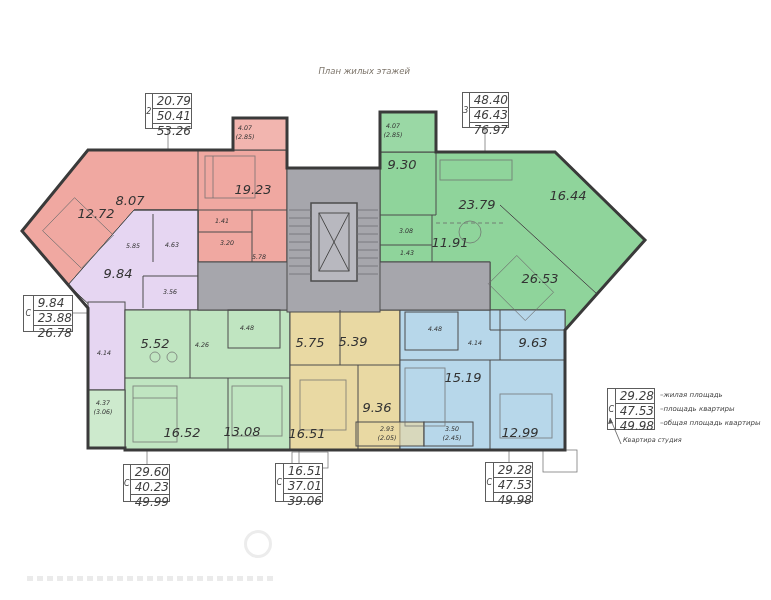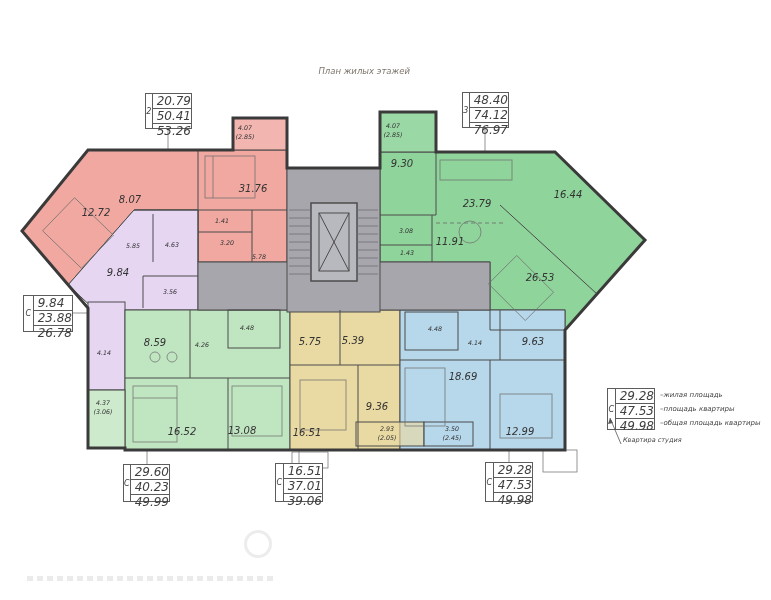--- a/index.html
+++ b/index.html
@@ -6,21 +6,21 @@
   #stage{position:relative;width:771px;height:600px;background:#ffffff;overflow:hidden;
          font-family:"DejaVu Sans",sans-serif;}
   svg.plan{position:absolute;left:0;top:0;}
   .region{stroke:#4c4c4c;stroke-width:1;}
   .iline{stroke:#4c4c4c;stroke-width:1;fill:none;}
   .dline{stroke:#6a6a6a;stroke-width:.8;fill:none;stroke-dasharray:4 3;}
   .furn{stroke:#6e6e6e;stroke-width:.9;fill:none;opacity:.8;}
   .tread{stroke:#6f6f75;stroke-width:.8;}
   .leader{stroke:#7a7a7a;stroke-width:.8;}
   .outline{fill:none;stroke:#3a3a3a;stroke-width:3;stroke-linejoin:miter;}
-  .rl{position:absolute;transform:translate(-50%,-50%);font-size:10px;font-style:italic;
+  .rl{position:absolute;transform:translate(-50%,-50%);font-size:13px;font-style:italic;
       color:#333333;white-space:nowrap;line-height:1;}
   .rl.small{font-size:6.3px;}
   .plan-title{position:absolute;left:250px;top:66px;width:160px;text-align:right;
       font-size:8.5px;font-style:italic;color:#7d756b;}
   .ibox{position:absolute;display:flex;background:#ffffff;border:1px solid #5c5c5c;
       font-style:italic;color:#3f3f3f;box-sizing:border-box;}
   .ibox-label{width:12px;display:flex;align-items:center;justify-content:center;
       font-size:8px;border-right:1px solid #5c5c5c;}
   .ibox-rows{flex:1;display:flex;flex-direction:column;}
   .ibox-row{flex:1;display:flex;align-items:center;padding-left:4px;font-size:12px;
@@ -145,74 +145,74 @@
     </g>
 
     <path class="outline" d="M22,231 L88,150 L233,150 L233,118 L287,118 L287,168 L380,168 L380,112 L436,112
          L436,152 L555,152 L645,240 L565,330 L565,450 L125,450 L125,448 L88,448 L88,308 Z"></path>
   </svg>
 
   <div class="plan-title">План жилых этажей</div>
 
   <span class="rl" style="left:96px;top:213px">12.72</span>
   <span class="rl" style="left:130px;top:200px">8.07</span>
-  <span class="rl" style="left:253px;top:189px">31.76</span>
+  <span class="rl" style="left:253px;top:189px">19.23</span>
   <span class="rl small" style="left:222px;top:221px">1.41</span>
   <span class="rl small" style="left:227px;top:243px">3.20</span>
   <span class="rl small" style="left:259px;top:257px">5.78</span>
   <span class="rl small" style="left:245px;top:128px">4.07</span>
   <span class="rl small" style="left:245px;top:137px">(2.85)</span>
   <span class="rl small" style="left:133px;top:246px">5.85</span>
   <span class="rl small" style="left:172px;top:245px">4.63</span>
   <span class="rl" style="left:118px;top:273px">9.84</span>
   <span class="rl small" style="left:170px;top:292px">3.56</span>
   <span class="rl small" style="left:104px;top:353px">4.14</span>
   <span class="rl" style="left:402px;top:164px">9.30</span>
   <span class="rl" style="left:477px;top:204px">23.79</span>
   <span class="rl" style="left:568px;top:195px">16.44</span>
   <span class="rl small" style="left:406px;top:231px">3.08</span>
   <span class="rl small" style="left:407px;top:253px">1.43</span>
   <span class="rl" style="left:450px;top:242px">11.91</span>
   <span class="rl" style="left:540px;top:278px">26.53</span>
   <span class="rl small" style="left:393px;top:126px">4.07</span>
   <span class="rl small" style="left:393px;top:135px">(2.85)</span>
-  <span class="rl" style="left:155px;top:343px">8.59</span>
+  <span class="rl" style="left:155px;top:343px">5.52</span>
   <span class="rl small" style="left:202px;top:345px">4.26</span>
   <span class="rl small" style="left:247px;top:328px">4.48</span>
   <span class="rl" style="left:182px;top:432px">16.52</span>
   <span class="rl" style="left:242px;top:431px">13.08</span>
   <span class="rl small" style="left:103px;top:403px">4.37</span>
   <span class="rl small" style="left:103px;top:412px">(3.06)</span>
   <span class="rl" style="left:310px;top:342px">5.75</span>
   <span class="rl" style="left:353px;top:341px">5.39</span>
   <span class="rl" style="left:307px;top:433px">16.51</span>
   <span class="rl" style="left:377px;top:407px">9.36</span>
   <span class="rl small" style="left:387px;top:429px">2.93</span>
   <span class="rl small" style="left:387px;top:438px">(2.05)</span>
   <span class="rl small" style="left:435px;top:329px">4.48</span>
   <span class="rl small" style="left:475px;top:343px">4.14</span>
   <span class="rl" style="left:533px;top:342px">9.63</span>
-  <span class="rl" style="left:463px;top:377px">18.69</span>
+  <span class="rl" style="left:463px;top:377px">15.19</span>
   <span class="rl" style="left:520px;top:432px">12.99</span>
   <span class="rl small" style="left:452px;top:429px">3.50</span>
   <span class="rl small" style="left:452px;top:438px">(2.45)</span>
 
   <div class="ibox" style="left:145px;top:93px;width:47px;height:36px">
     <div class="ibox-label">2</div>
     <div class="ibox-rows">
       <div class="ibox-row">20.79</div>
       <div class="ibox-row">50.41</div>
       <div class="ibox-row">53.26</div>
     </div>
   </div>
   <div class="ibox" style="left:462px;top:92px;width:47px;height:36px">
     <div class="ibox-label">3</div>
     <div class="ibox-rows">
       <div class="ibox-row">48.40</div>
-      <div class="ibox-row">74.12</div>
+      <div class="ibox-row">46.43</div>
       <div class="ibox-row">76.97</div>
     </div>
   </div>
   <div class="ibox" style="left:23px;top:295px;width:50px;height:37px">
     <div class="ibox-label">С</div>
     <div class="ibox-rows">
       <div class="ibox-row">9.84</div>
       <div class="ibox-row">23.88</div>
       <div class="ibox-row">26.78</div>
     </div>

